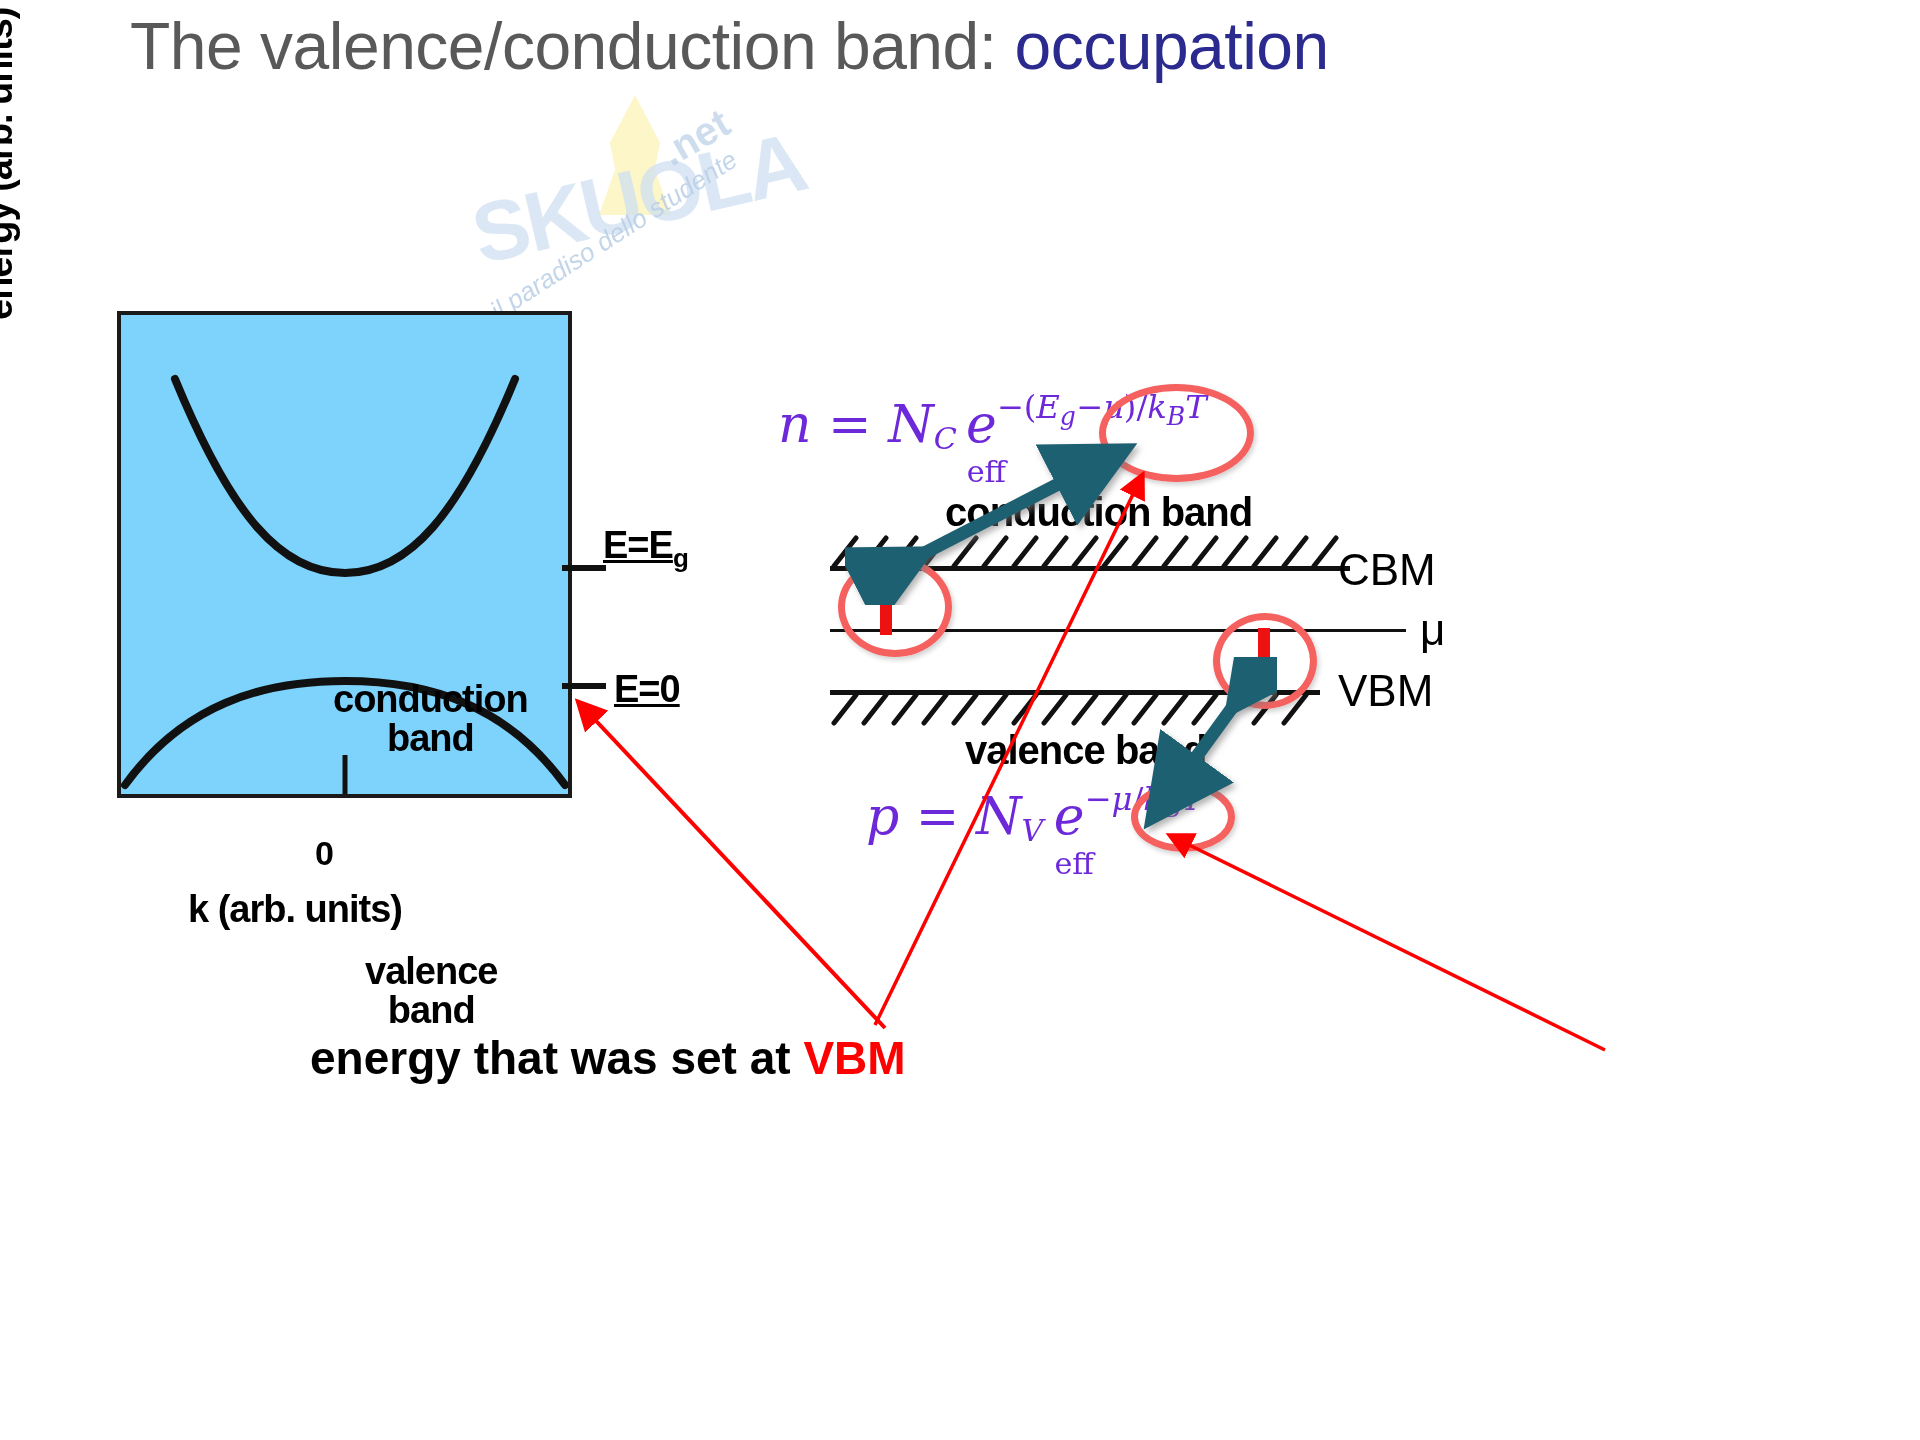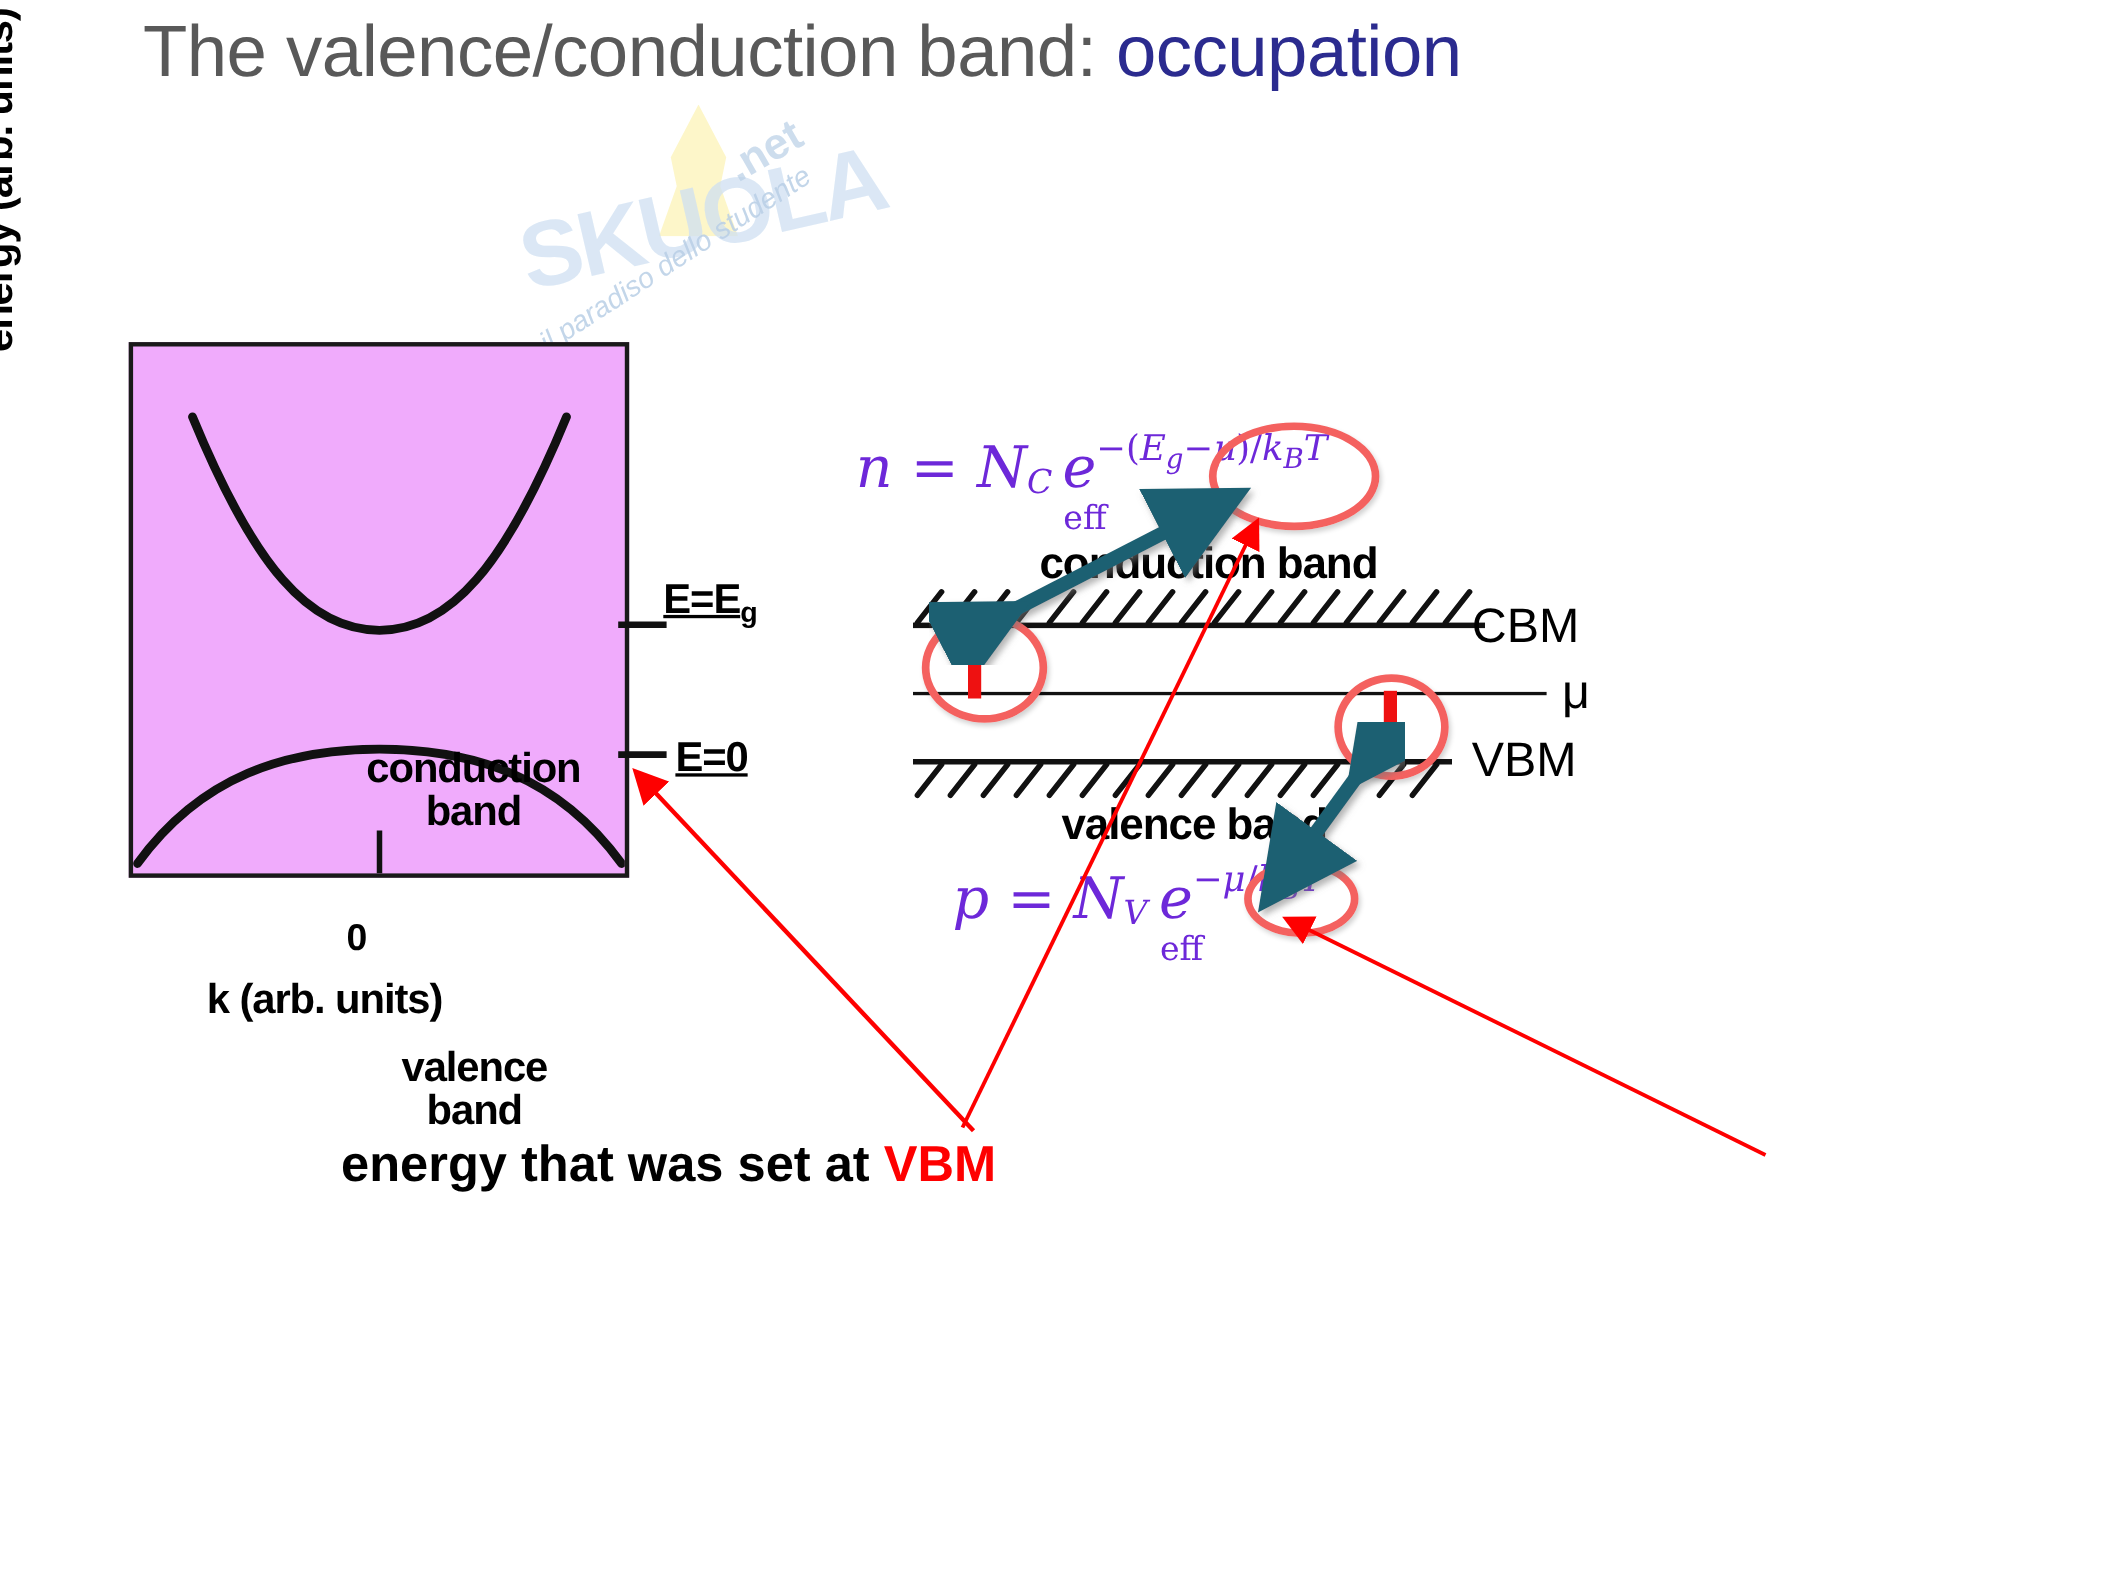--- a/index.html
+++ b/index.html
@@ -57,21 +57,21 @@
     clip-path:polygon(50% 0%,78% 40%,72% 62%,90% 100%,10% 100%,28% 62%,22% 40%);
   }
 
   
   #band-box{
     position:absolute;
     left:117px; top:311px;
     width:455px; height:487px;
     border:4px solid #1a1a1a;
     box-sizing:border-box;
-    background:#f0abfc;
+    background:#7dd3fc;
   }
   #ylabel{
     position:absolute;
     left:-22px; top:320px;
     transform:rotate(-90deg);
     transform-origin:left top;
     font-size:38px;font-weight:bold;color:#000;
     white-space:nowrap;
     letter-spacing:-1px;
   }

